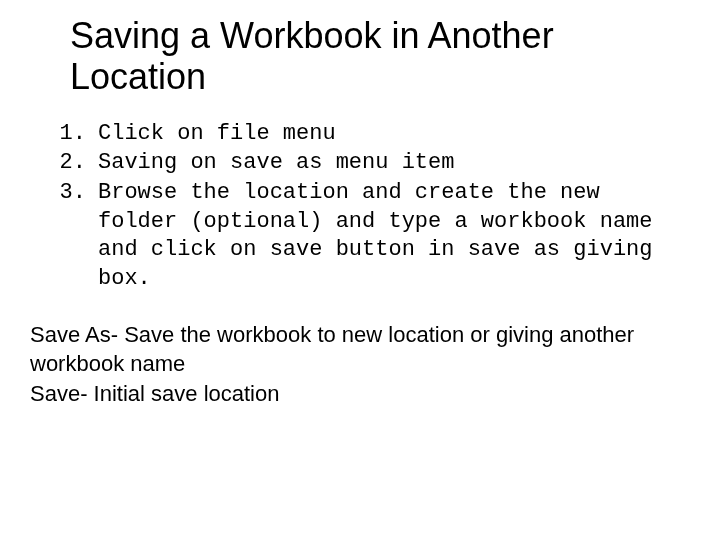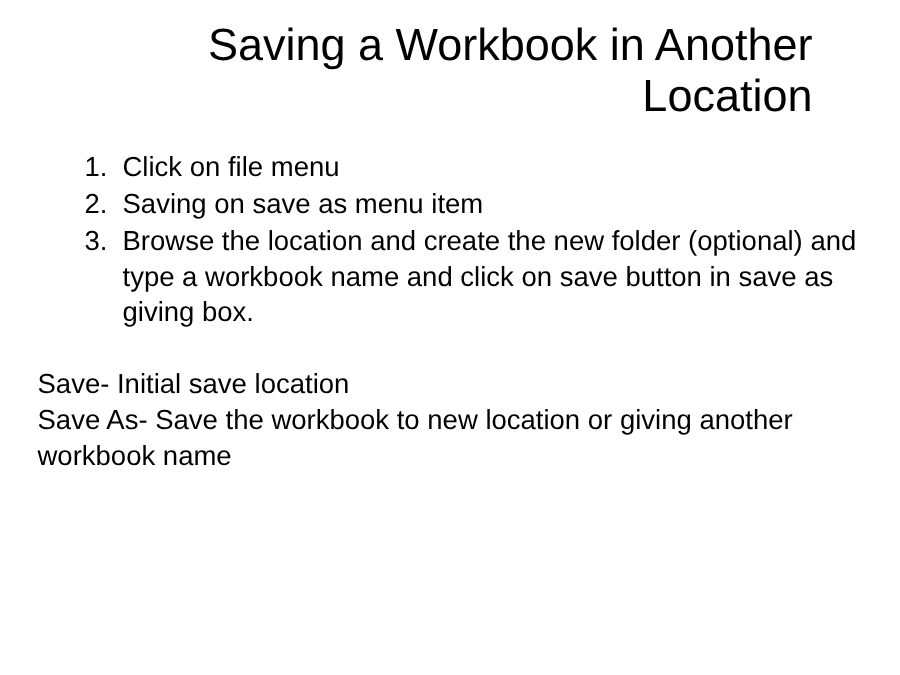--- a/index.html
+++ b/index.html
@@ -11,37 +11,38 @@
       width: 720px;
       height: 540px;
       background: #ffffff;
       font-family: Arial, Helvetica, sans-serif;
       color: #000000;
       padding: 15px 30px 30px 30px;
     }
     .title {
       font-size: 36px;
       font-weight: normal;
-      text-align: right;
+      text-align: left;
       line-height: 1.15;
       margin-bottom: 22px;
       padding: 0 40px;
     }
     .list {
       list-style: none;
       counter-reset: item;
       font-size: 22px;
       line-height: 1.3;
       margin-bottom: 28px;
     }
     .list li {
       counter-increment: item;
       position: relative;
       padding-left: 68px;
       margin-bottom: 1px;
+      font-family: Liberation Mono, monospace;
     }
     .list li::before {
       content: counter(item) ".";
       position: absolute;
       left: 6px;
       width: 50px;
       text-align: right;
     }
     .notes {
       font-size: 22px;
@@ -56,15 +57,15 @@
 
 <h1 class="title">Saving a Workbook in Another Location</h1>
 
 <ol class="list">
   <li>Click on file menu</li>
   <li>Saving on save as menu item</li>
   <li>Browse the location and create the new folder (optional) and type a workbook name and click on save button in save as giving box.</li>
 </ol>
 
 <div class="notes">
+  <p>Save As- Save the workbook to new location or giving another workbook name</p>
   <p>Save- Initial save location</p>
-  <p>Save As- Save the workbook to new location or giving another workbook name</p>
 </div>
 
 </body></html>

